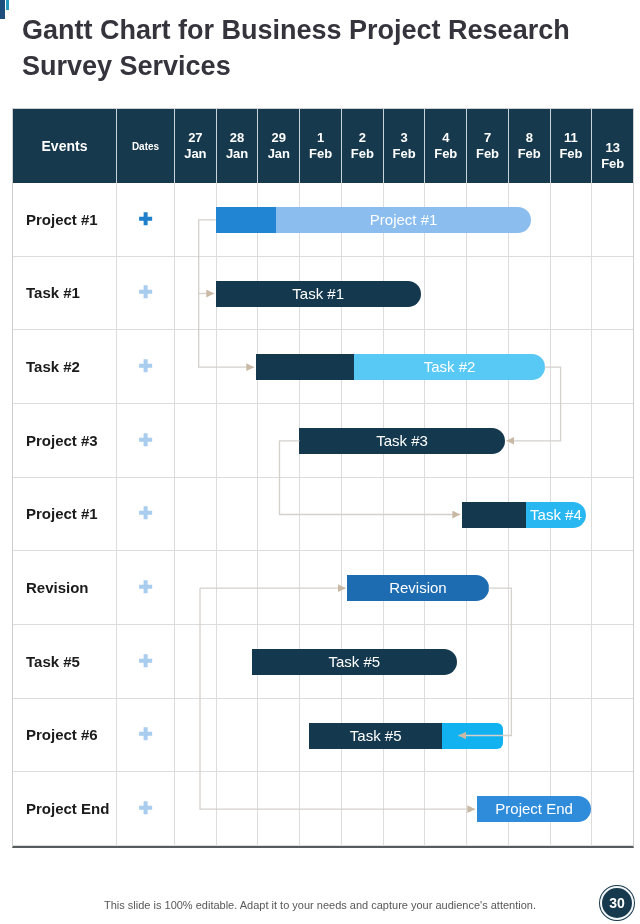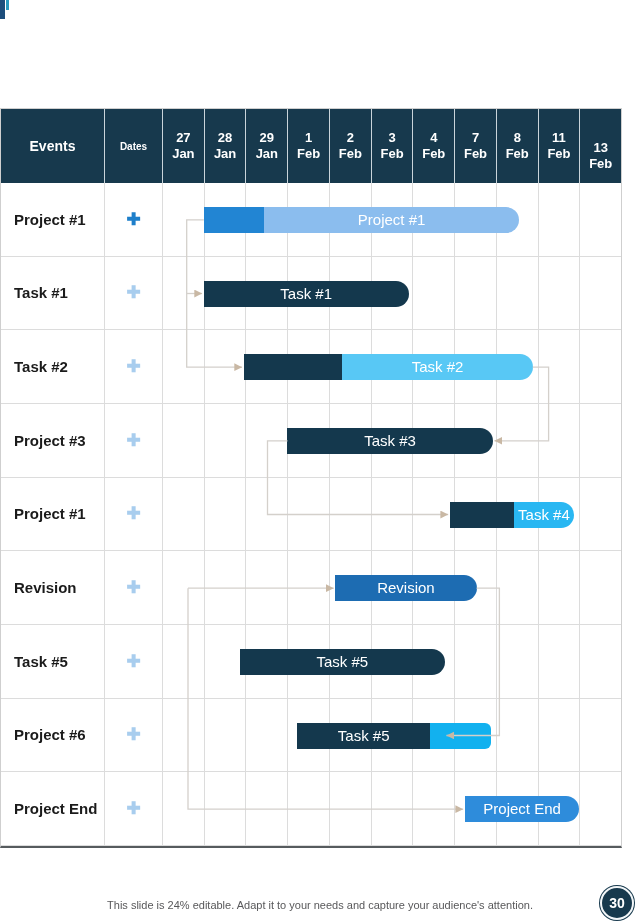--- a/index.html
+++ b/index.html
@@ -8,21 +8,21 @@
     position:relative; width:640px; height:924px; background:#ffffff;
     font-family:"Liberation Sans", sans-serif; overflow:hidden; margin:0 auto;
   }
   .accent-a { position:absolute; left:0; top:0; width:5px; height:19px; background:#1d4e7c; }
   .accent-b { position:absolute; left:6px; top:0; width:3px; height:10px; background:#2a9bc0; }
   .title {
     position:absolute; left:22px; top:12px; width:575px;
     font-size:27px; line-height:36px; font-weight:700; color:#35343c;
   }
   .gtable {
-    position:absolute; left:0; top:108px; width:622px; height:740px;
+    position:absolute; left:12px; top:108px; width:622px; height:740px;
     border:1px solid #cfcfcf; border-bottom:2px solid #565b5e; background:#fff;
   }
   .thead { display:flex; height:74px; background:#17394d; }
   .hcell {
     display:flex; flex-direction:column; align-items:center; justify-content:center;
     color:#fff; font-weight:700; border-right:1px solid #c9d4da; text-align:center;
   }
   .hcell:last-child { border-right:none;margin-top:19px; }
   .c-events { width:104px; font-size:14px; }
   .c-dates  { width:58px;  font-size:10px; }
@@ -57,20 +57,21 @@
     color:#ffffff; font-size:14px; font-weight:700;
   }
 </style>
 </head>
 <body>
 
 <div class="slide">
   <div class="accent-a"></div>
   <div class="accent-b"></div>
 
+  <h1 class="title">Gantt Chart for Business Project Research Survey Services</h1>
 
   <div class="gtable">
     <div class="thead">
         <div class="hcell c-events">Events</div>
         <div class="hcell c-dates">Dates</div>
         <div class="hcell c-date">
           <span>27</span>
           <span>Jan</span>
         </div>
         <div class="hcell c-date">
@@ -302,15 +303,15 @@
             <polyline points="369.7,184.2 385.6,184.2 385.6,257.8 331.4,257.8" fill="none" stroke="#d4d0cb" stroke-width="1.3" marker-end="url(#arr)"></polyline>
             <polyline points="124.5,257.8 104.5,257.8 104.5,331.5 285.2,331.5" fill="none" stroke="#d4d0cb" stroke-width="1.3" marker-end="url(#arr)"></polyline>
             <polyline points="25.0,405.2 170.7,405.2" fill="none" stroke="#d4d0cb" stroke-width="1.3" marker-end="url(#arr)"></polyline>
             <polyline points="25.0,405.2 25.0,626.2 300.2,626.2" fill="none" stroke="#d4d0cb" stroke-width="1.3" marker-end="url(#arr)"></polyline>
             <polyline points="313.5,405.2 336.4,405.2 336.4,552.5 283.5,552.5" fill="none" stroke="#d4d0cb" stroke-width="1.3" marker-end="url(#arr)"></polyline>
           </svg>
         </div>
       </div>
   </div>
 
-  <div class="footer">This slide is 24% editable. Adapt it to your needs and capture your audience's attention.</div>
+  <div class="footer">This slide is 100% editable. Adapt it to your needs and capture your audience's attention.</div>
   <div class="page-badge">30</div>
 </div>
 
 </body></html>

